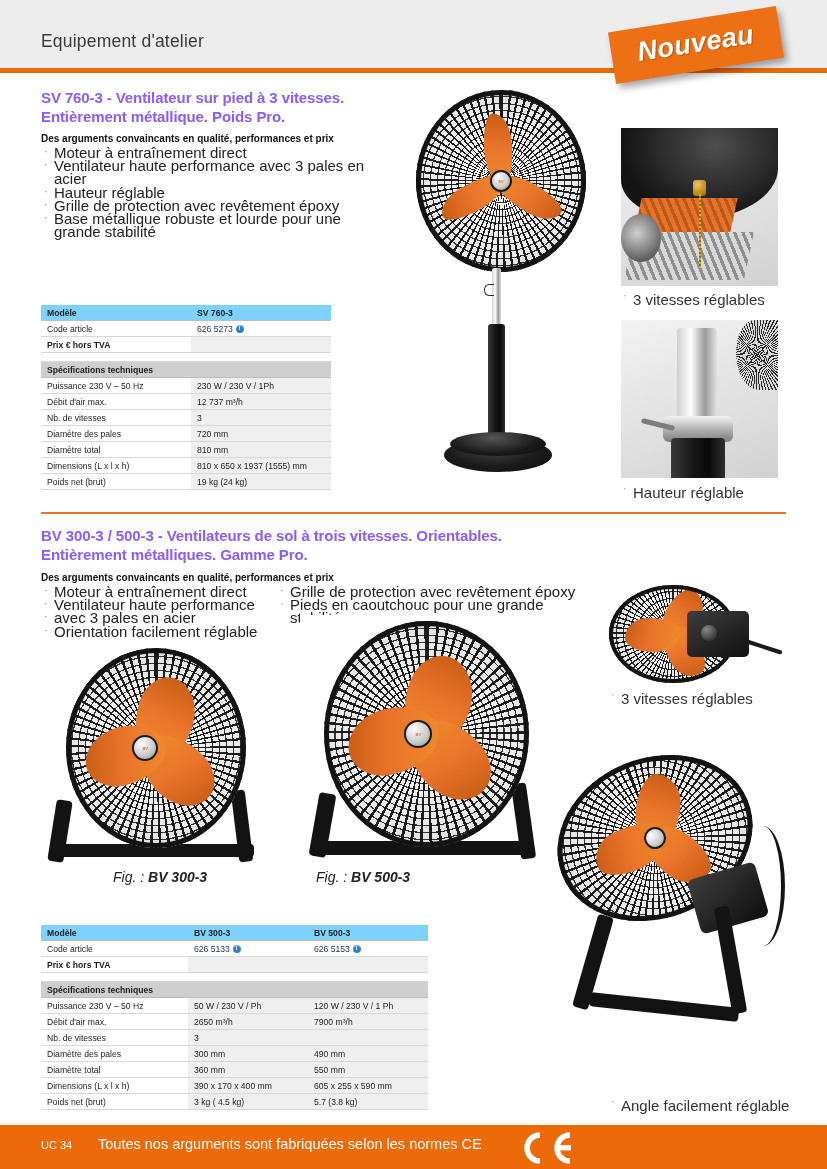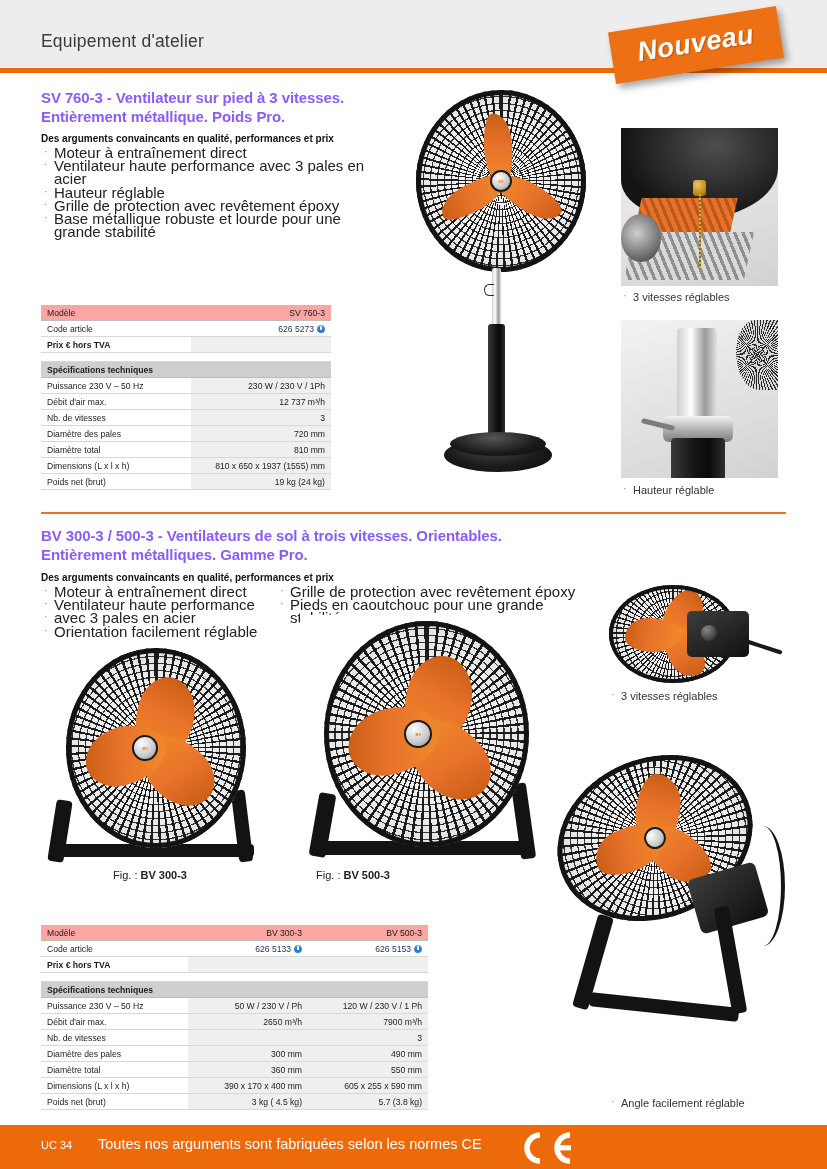--- a/index.html
+++ b/index.html
@@ -73,45 +73,45 @@
     position: absolute;
     border-collapse: collapse;
     font-size: 8.6px; color: #1c1c1c;
   }
   table.spec td {
     border-bottom: 1px solid #d8d8d8;
     padding: 2.5px 6px 2.5px 6px;
     height: 15px; vertical-align: middle;
   }
   table.spec td.lbl { text-align: left; }
-  table.spec td.val { text-align: right; }
-  table.spec tr.hdr td { background: #fca5a5; font-weight: normal; border-bottom: 1px solid #bdbdbd; }
+  table.spec td.val { text-align: left; }
+  table.spec tr.hdr td { background: #7dd3fc; font-weight: bold; border-bottom: 1px solid #bdbdbd; }
   table.spec tr.sub td { background: #cfcfcf; font-weight: bold; border-bottom: 1px solid #bdbdbd; margin-left: 46px; }
   table.spec tr.bold td { font-weight: bold; }
   table.spec tr.spacer td { height: 9px; border-bottom: 1px solid #d8d8d8; background: #fff; }
   table.spec td.shade { background: #efefef; }
   .code { color: #1d2f5a; }
   .ic-info {
     display: inline-block; width: 8px; height: 8px; border-radius: 50%;
     background: #2a7fc9; position: relative; top: 1px; margin-left: 3px;
     box-shadow: inset 0 1px 1px rgba(255,255,255,.5);
   }
   .ic-info::after {
     content: ""; position: absolute; left: 3.2px; top: 1.6px;
     width: 1.4px; height: 4.4px; background: #fff; border-radius: 1px;
   }
 
   
   .cap {
-    position: absolute; font-size: 11px; color: #333; padding-left: 12px;
+    position: absolute; font-size: 15px; color: #333; padding-left: 12px;
   }
   .cap::before {
     content: "\00B7"; position: absolute; left: 2px; top: -2px; color: #999; font-size: 11px;
   }
-  .figcap { position: absolute; font-size: 11px; color: #222; }
+  .figcap { position: absolute; font-size: 14px; color: #222; font-style: italic; }
   .figcap b { font-weight: bold; }
 
   
   .photo { position: absolute; overflow: hidden; }
   .photo-bg {
     position: absolute; inset: 0;
     background: linear-gradient(160deg,#f3f3f3 0%,#e4e4e4 45%,#d2d2d2 100%);
   }
 
   

